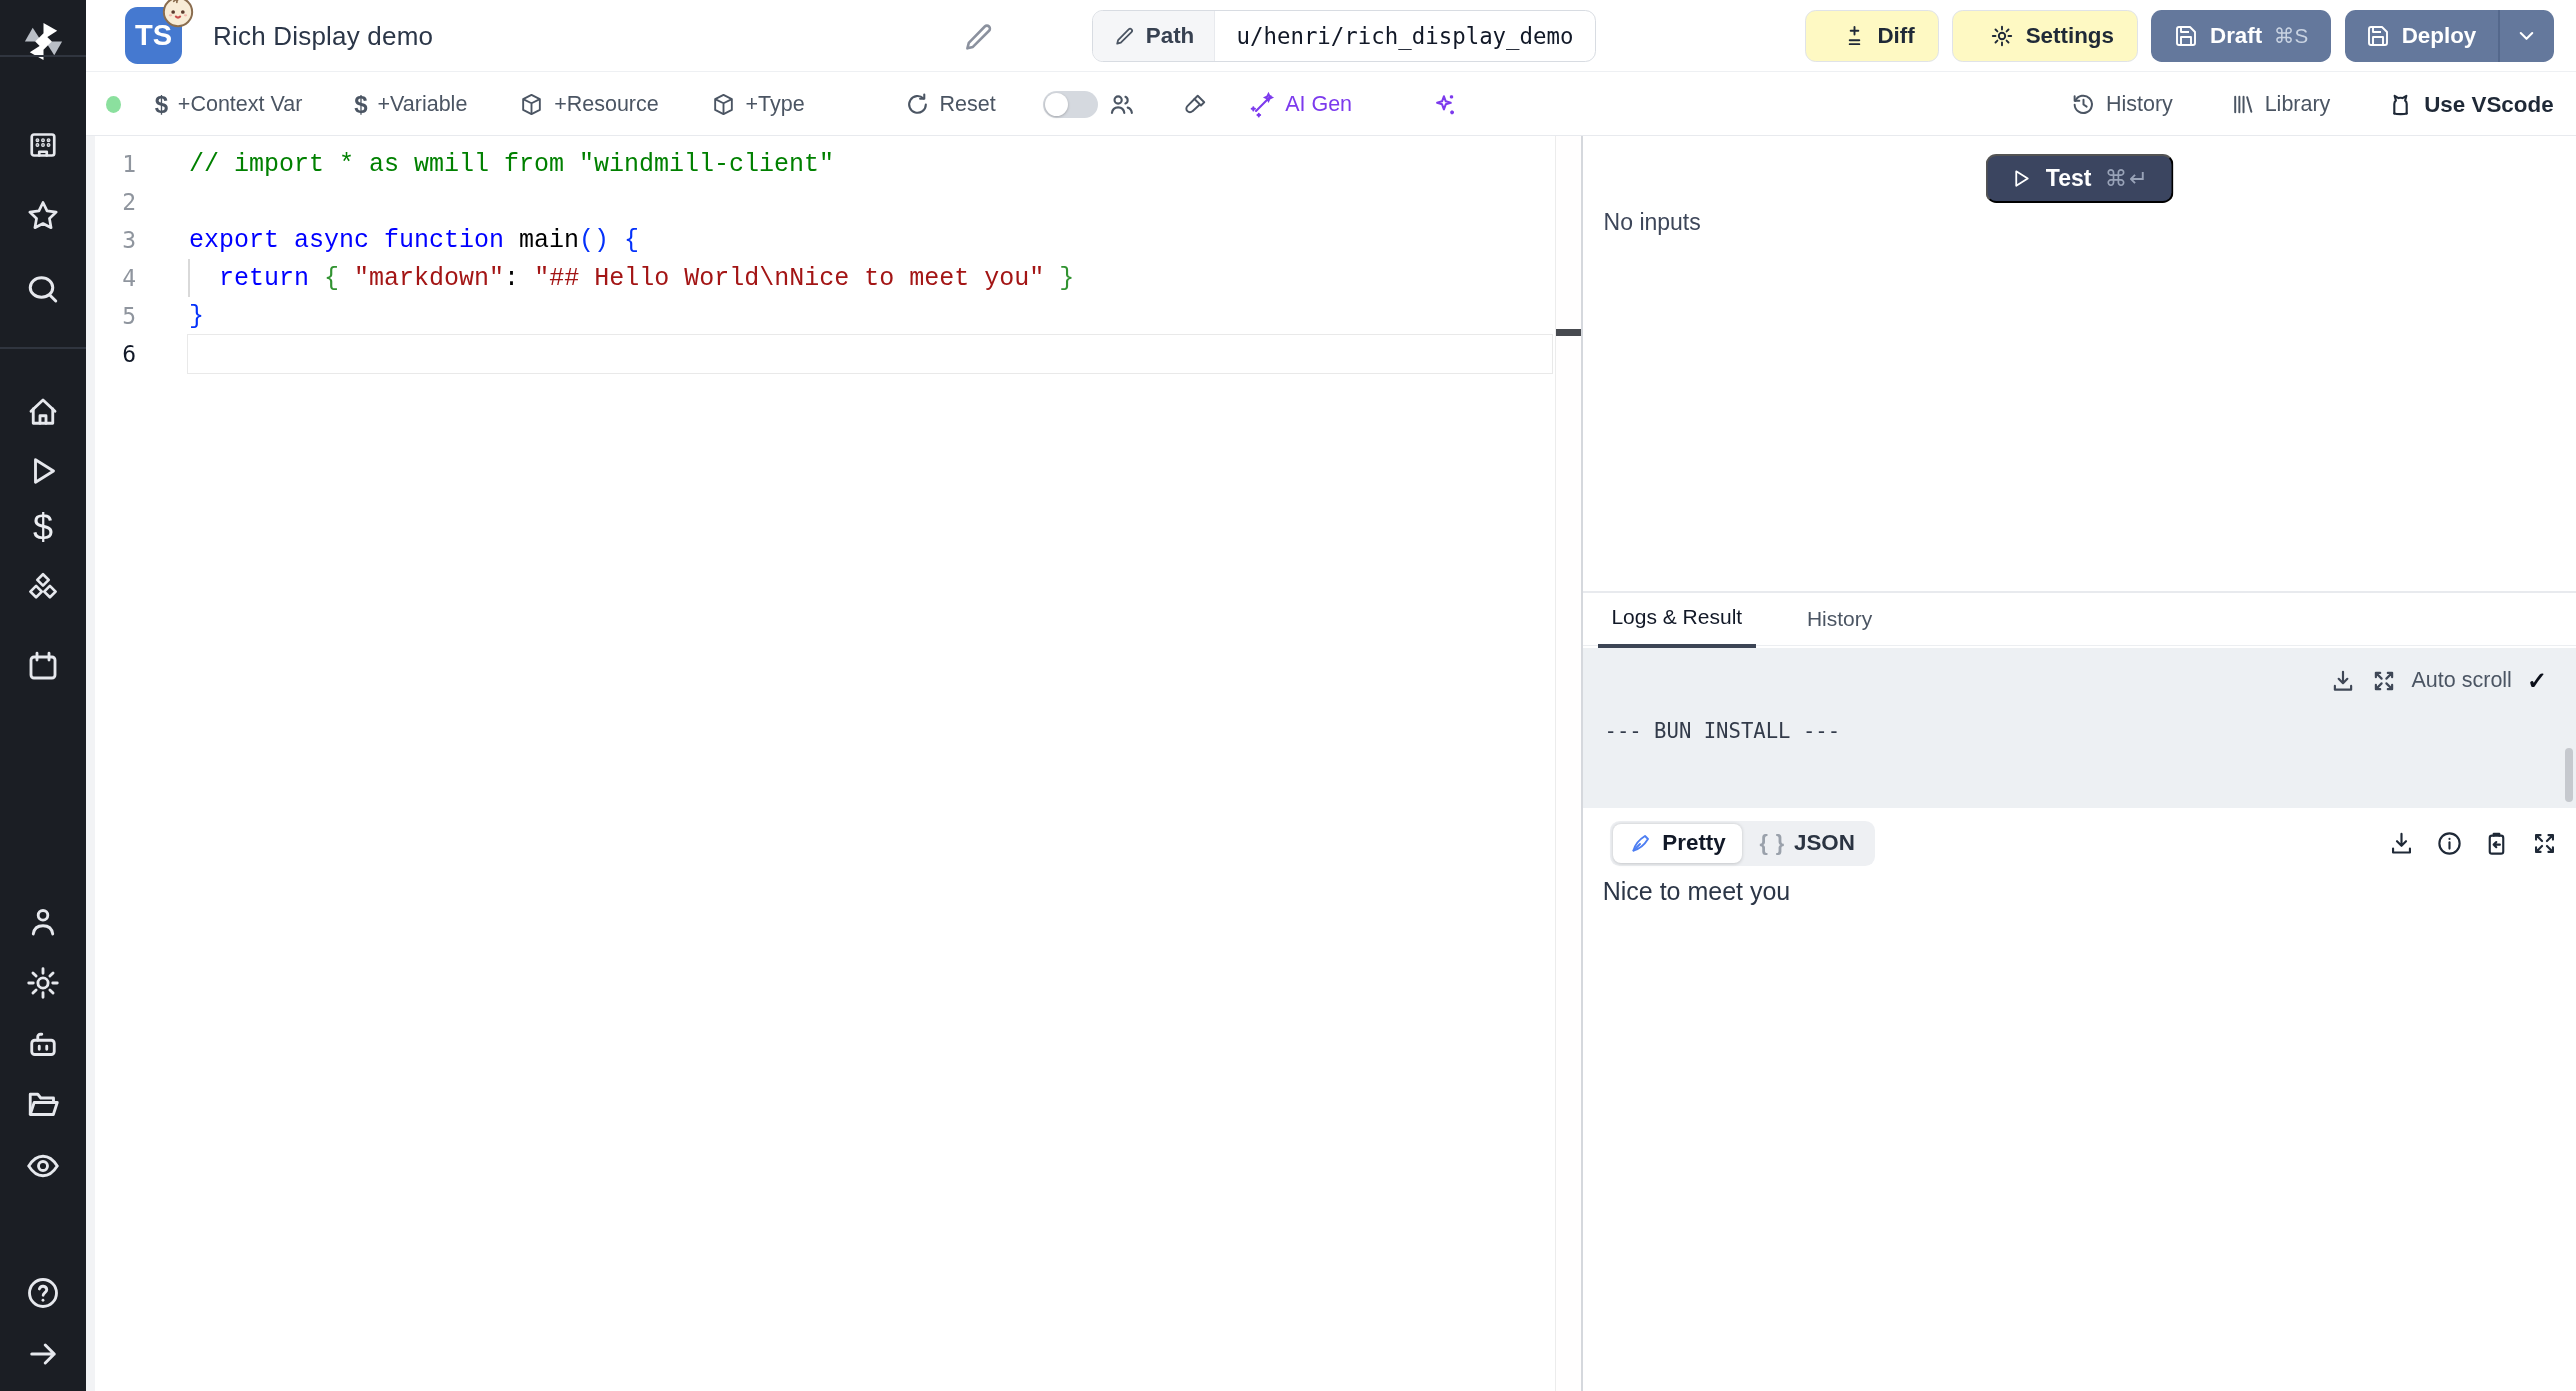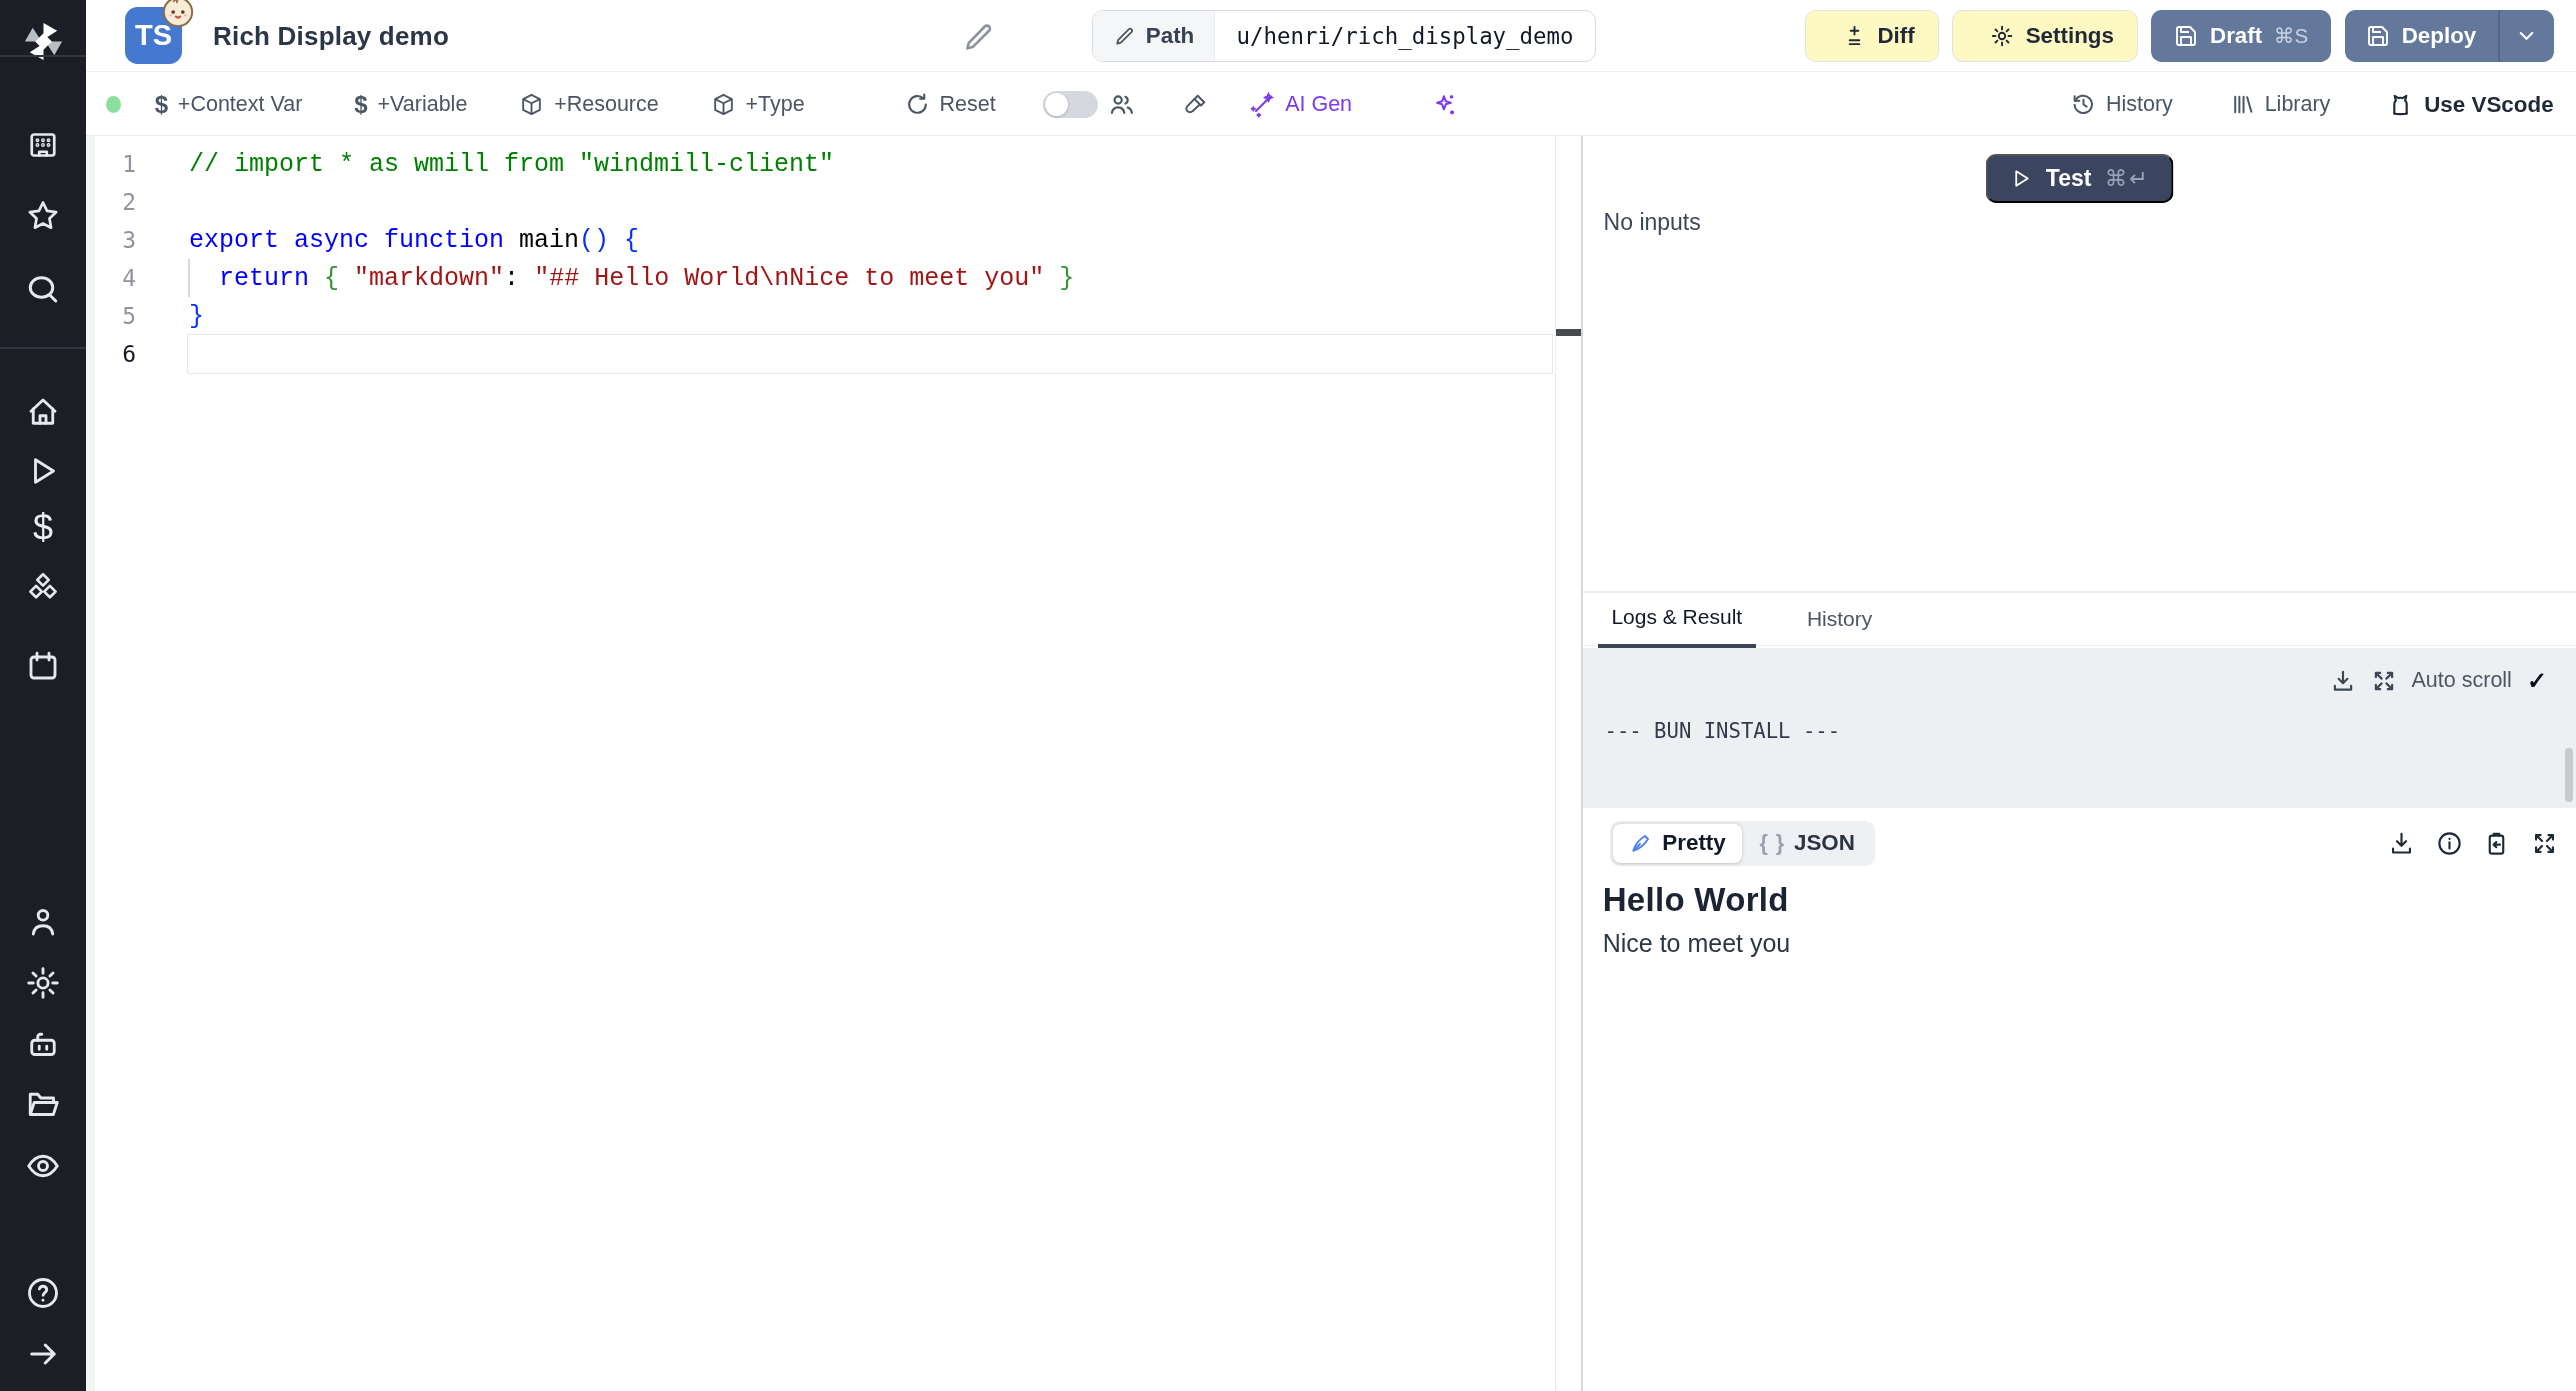--- a/index.html
+++ b/index.html
@@ -14,21 +14,21 @@
   .s-dollar { font-size:36px; font-weight:500; color:#eceef2; line-height:1; }
 
   
   .topbar { position:absolute; left:86px; top:0; width:2490px; height:72px; background:#fff;
     border-bottom:1.8px solid #eef0f3; }
   .ts-badge { position:absolute; left:39px; top:7.2px; width:57px; height:57px; background:#4579d0;
     border-radius:12.5px; color:#fff; font-weight:700; font-size:29px; display:flex; align-items:center;
     justify-content:center; }
   .bun-badge { position:absolute; right:-12.5px; top:-12.5px; width:34px; height:34px; }
   .page-title { position:absolute; left:127px; top:0; height:72px; display:flex; align-items:center;
-    font-size:26px; font-weight:700; color:#2b3648; letter-spacing:0.2px; }
+    font-size:26px; font-weight:400; color:#2b3648; letter-spacing:0.2px; }
   .edit-pencil { position:absolute; left:875px; top:19.7px; color:#8b919e; }
   .path-chip { position:absolute; left:1006px; top:9.8px; height:52px; display:flex; align-items:stretch;
     border:1.8px solid #d8dce2; border-radius:10.7px; overflow:hidden; background:#fff;justify-content:flex-end; }
   .path-chip .seg1 { display:flex; align-items:center; gap:10.7px; padding:0 19.7px; background:#f5f6f8;
     color:#374151; font-weight:600; font-size:22.4px; border-right:0.9px solid #e8eaee; }
   .path-chip .seg2 { display:flex; align-items:center; padding:0 21.5px;
     font-family:"DejaVu Sans Mono", monospace; font-size:22.4px; color:#111827; }
   .hdr-actions { position:absolute; right:22.4px; top:9.8px; display:flex; gap:13.4px; }
   .btn { display:flex; align-items:center; gap:11.6px; height:52px; padding:0 23px; border-radius:10.7px;
     font-size:22.4px; font-weight:600; cursor:pointer; }
@@ -542,19 +542,18 @@
               <path d="M15 13H9.5M11.8 10.7L9.5 13l2.3 2.3"></path>
             </svg>
           </span>
           <span class="ric">
             <svg width="27" height="27" viewBox="0 0 24 24" fill="none" stroke="currentColor" stroke-width="1.9" stroke-linecap="round" stroke-linejoin="round">
               <path d="M9.8 9.8L4.5 4.5M4.5 8.5v-4h4M14.2 9.8l5.3-5.3M15.5 4.5h4v4M9.8 14.2l-5.3 5.3M4.5 15.5v4h4M14.2 14.2l5.3 5.3M19.5 15.5v4h-4"></path>
             </svg>
           </span>
         </div>
       </div>
-      <div class="md-heading">Hello World</div>
       <div class="md-body">Nice to meet you</div>
     </div>
   </section>
 
 </div>
 
 
 </body></html>

